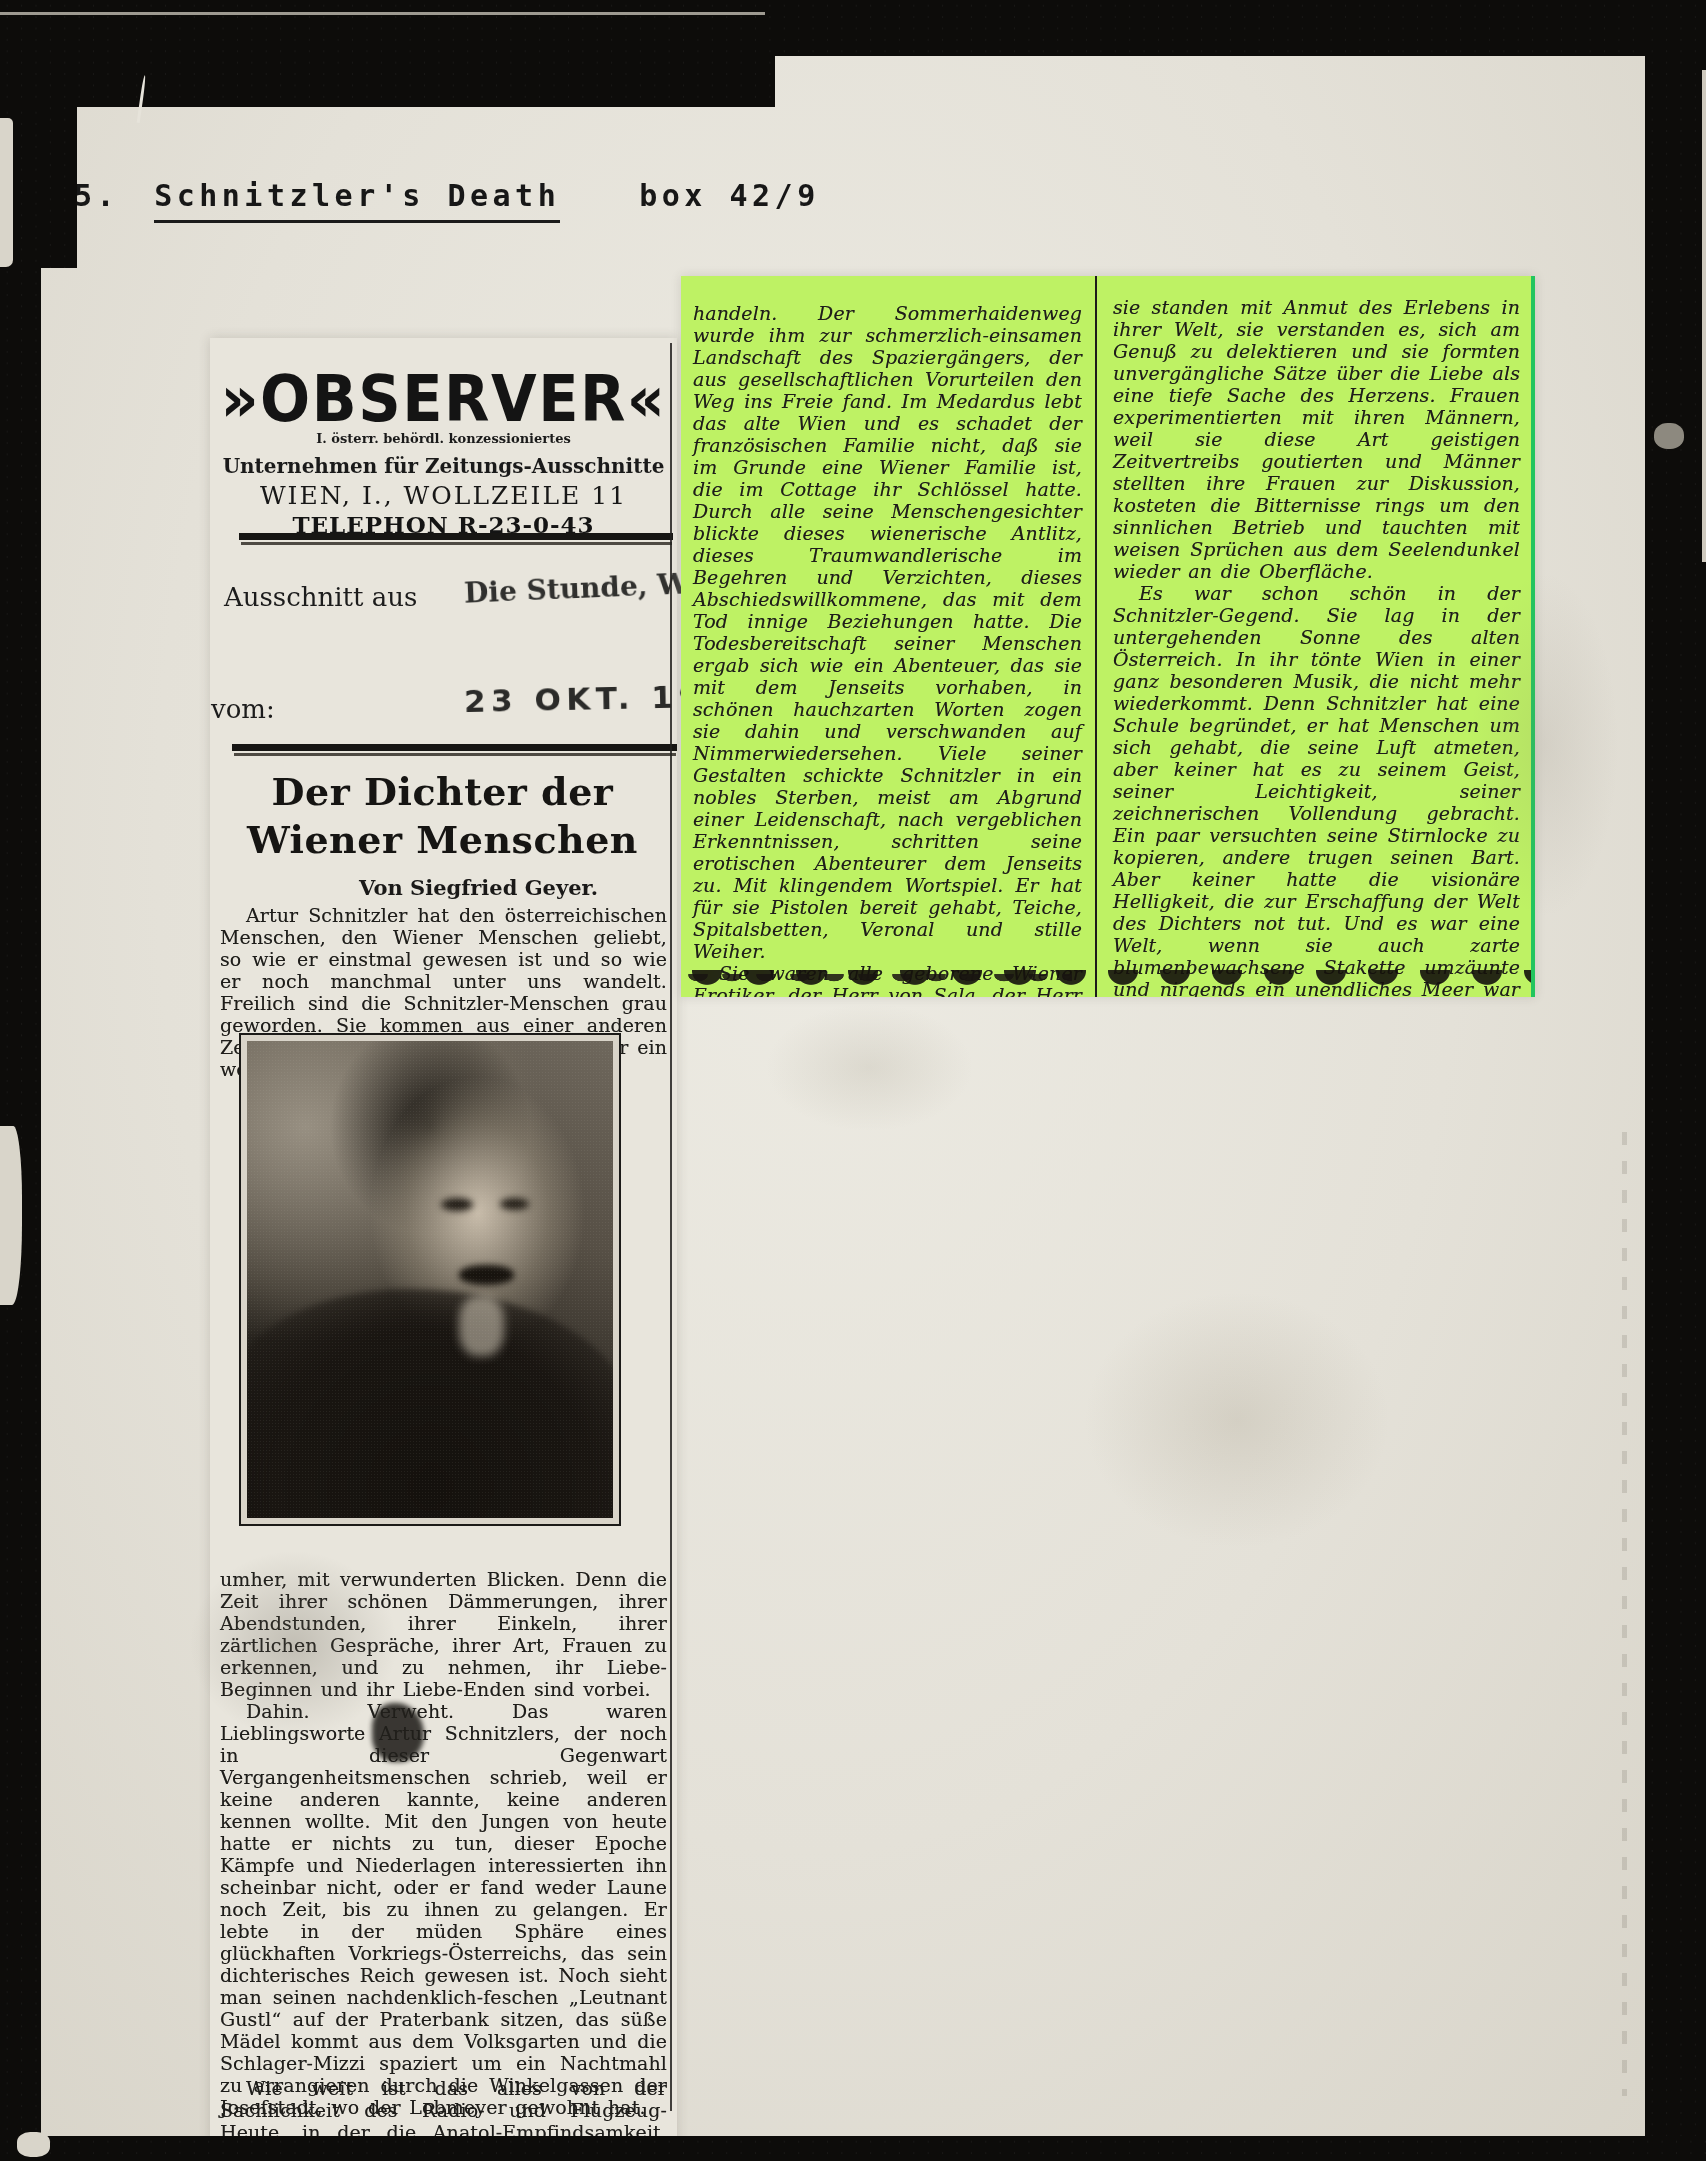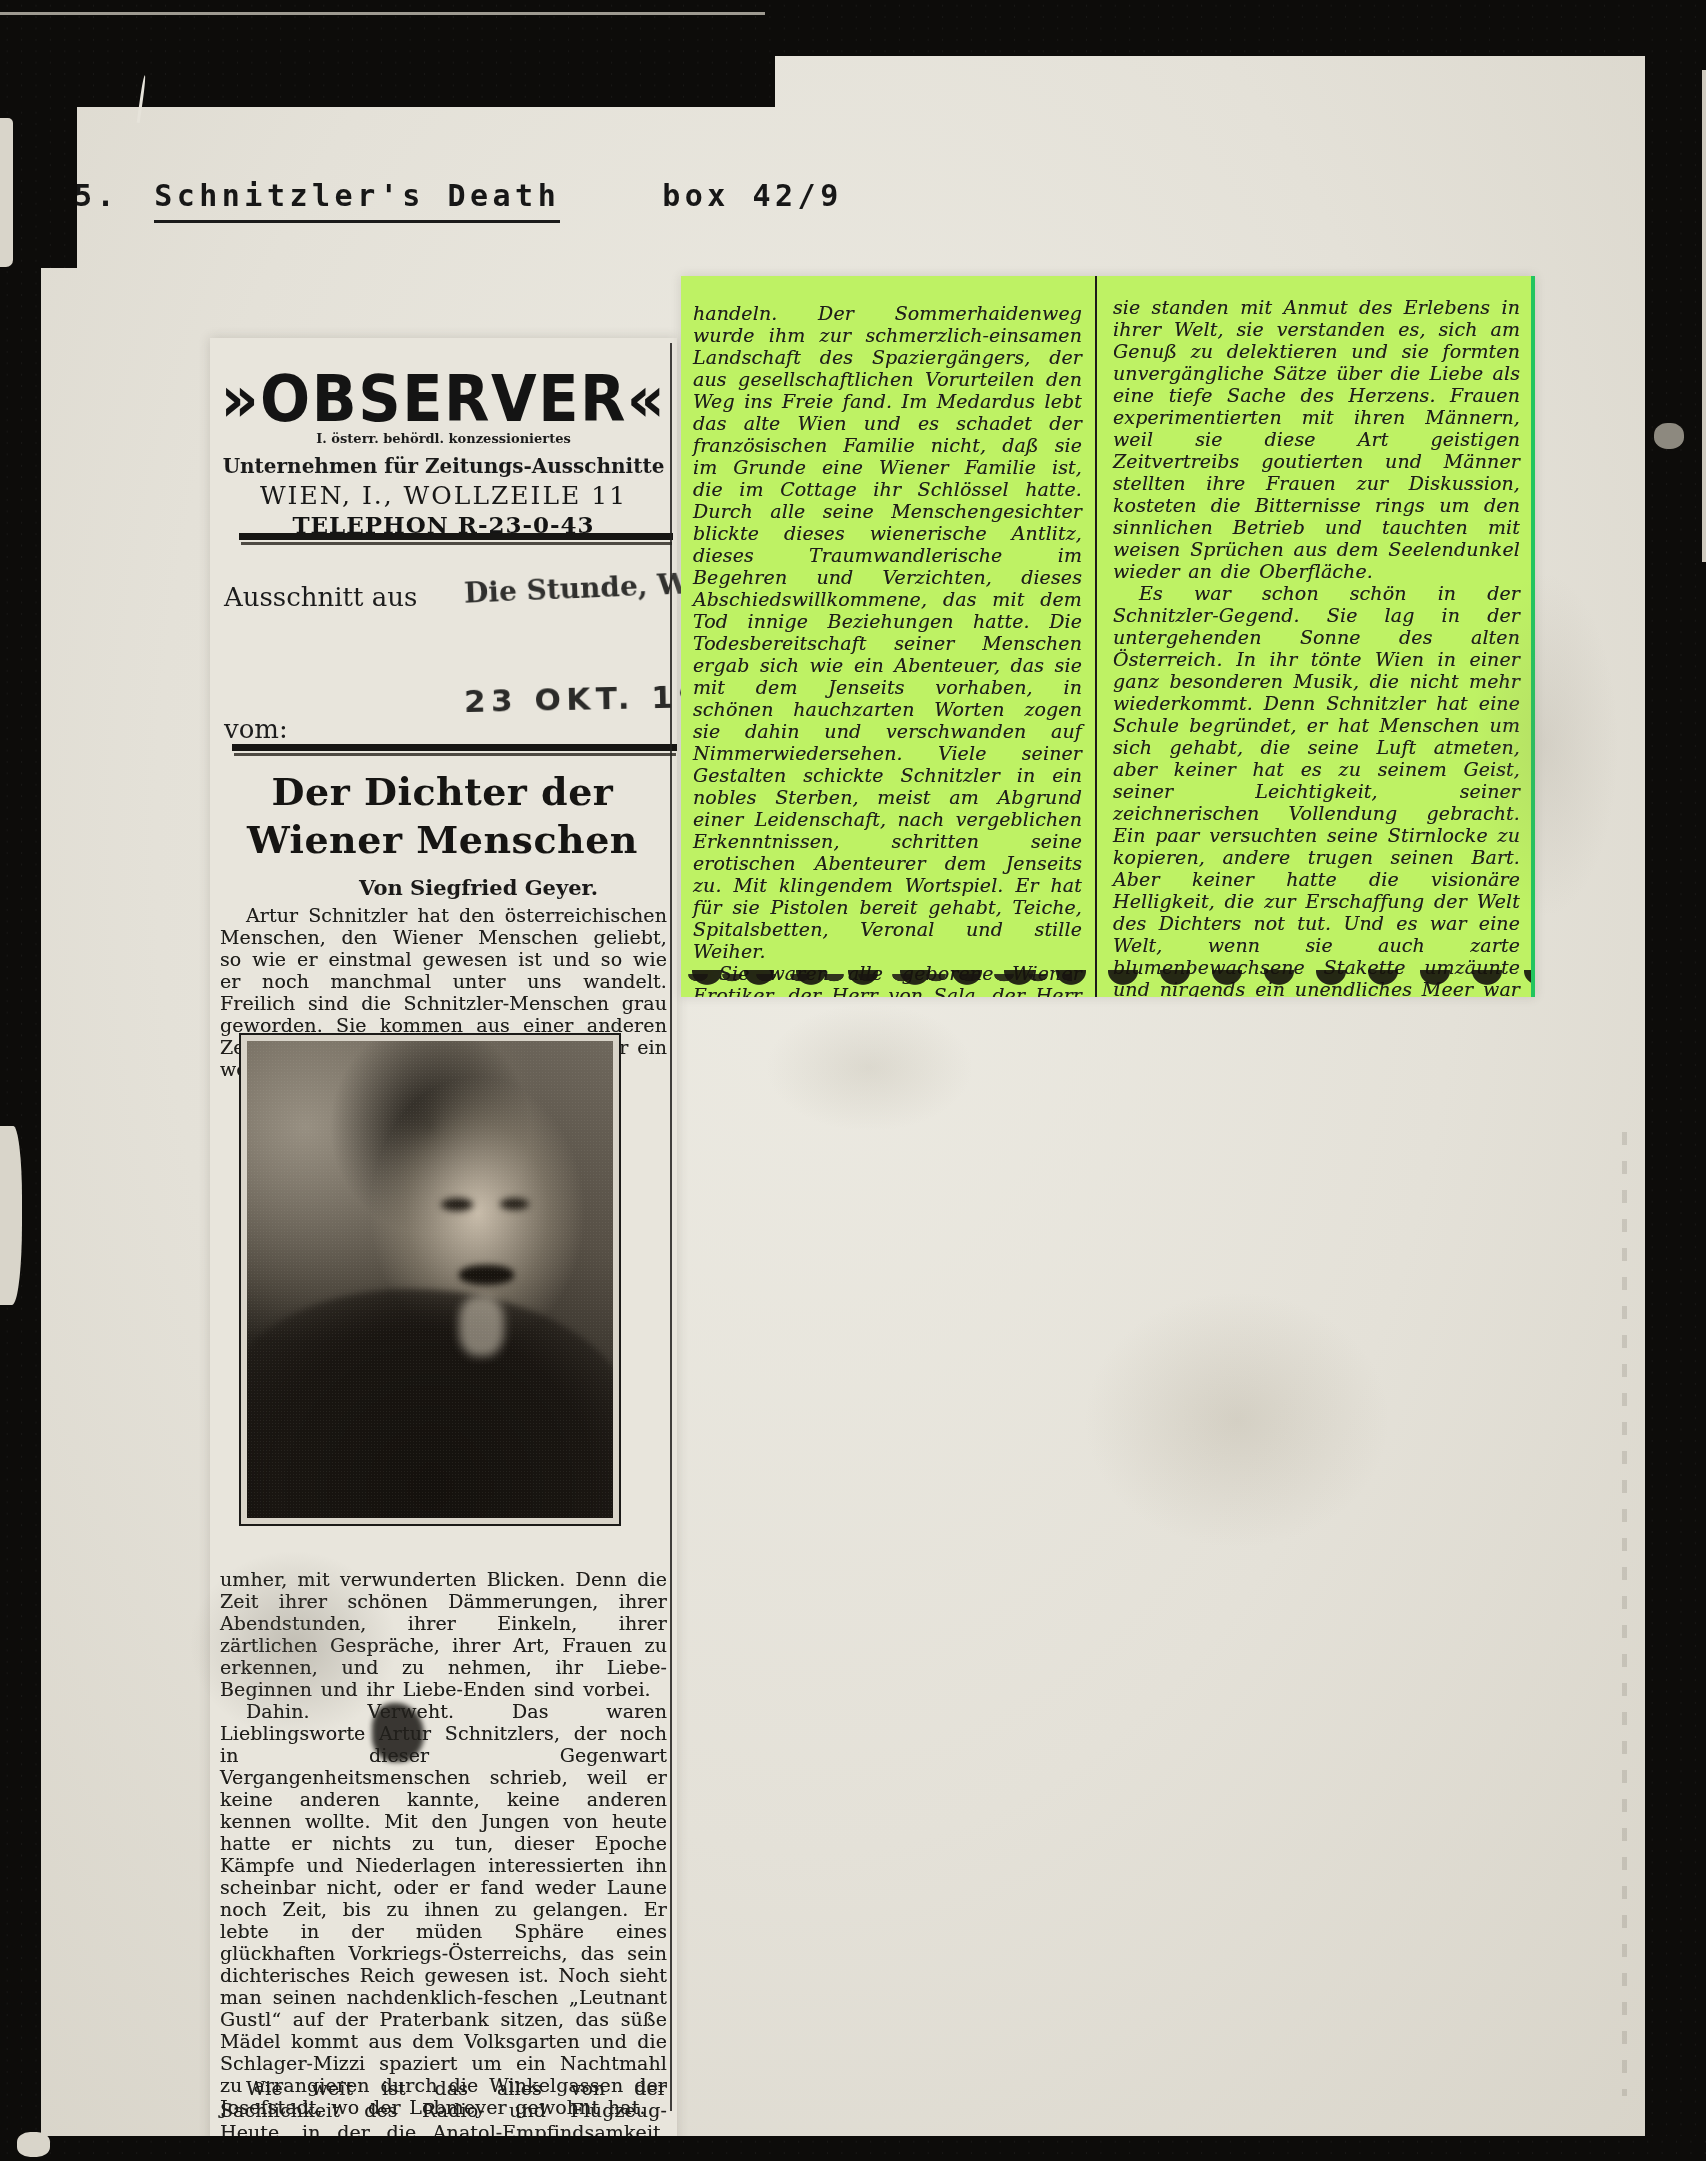--- a/index.html
+++ b/index.html
@@ -7,39 +7,39 @@
         font-family:"DejaVu Serif",serif;}
   
   .page{position:absolute;left:35px;top:44px;width:1613px;height:2096px;
         background:radial-gradient(ellipse at 48% 38%, #edebe3 0%, #e4e1d8 55%, #d8d4c9 100%);}
   
   .typed{position:absolute;left:74px;top:178px;display:flex;align-items:flex-start;
          font-family:"DejaVu Sans Mono",monospace;font-weight:bold;color:#171717;
          font-size:30px;letter-spacing:4.5px;white-space:nowrap;}
   .typed .num{margin-right:35px;}
   .typed .ttl{border-bottom:3.5px solid #1b1b1b;padding-bottom:7px;}
-  .typed .box{margin-left:102px;}
+  .typed .box{margin-left:79px;}
   
   .obs{position:absolute;left:210px;top:338px;width:467px;height:1824px;
        background:#e8e5dc;box-shadow:0 0 11px rgba(60,55,45,.18);}
   .obs *{position:absolute;}
   .obs-name{top:26px;left:0;width:100%;text-align:center;
             font-family:"DejaVu Sans",sans-serif;font-weight:bold;font-size:59px;
             letter-spacing:1.5px;color:#141414;transform:scaleY(1.08);}
   .obs-l1{top:93px;left:0;width:100%;text-align:center;font-weight:bold;font-size:13px;color:#1a1a1a;}
   .obs-l2{top:116px;left:0;width:100%;text-align:center;font-weight:bold;font-size:20px;color:#1a1a1a;}
   .obs-addr{top:143px;left:0;width:100%;text-align:center;font-size:25px;letter-spacing:2px;color:#171717;}
   .obs-phone{top:173px;left:0;width:100%;text-align:center;font-weight:bold;font-size:23px;letter-spacing:1px;color:#141414;}
   .rule{height:6.5px;background:#171614;}
   .rule::after{content:"";position:absolute;left:2px;right:1px;top:9.4px;height:2.5px;background:#4e4a43;}
   .rule-a{top:195px;left:29px;right:4px;}
   .rule-b{top:406px;left:22px;right:0px;}
   .lab{font-size:26px;color:#1c1c1c;}
   .clip-label{top:244px;left:14px;}
-  .date-label{top:356px;left:14px;margin-top:20px;}
+  .date-label{top:356px;left:1px;}
   .stamp{font-weight:bold;color:#30302e;filter:blur(0.7px);white-space:nowrap;}
   .stamp-src{top:233px;left:254px;font-size:28px;transform:rotate(-2.4deg);}
   .stamp-src::after{content:"";position:absolute;right:-6px;top:4px;width:74px;height:35px;
             background:linear-gradient(90deg,rgba(232,229,220,0) 0%,rgba(232,229,220,.65) 85%);}
   .stamp-date{top:342px;left:254px;font-family:"DejaVu Sans",sans-serif;font-size:31px;
             letter-spacing:5.5px;transform:rotate(-1.2deg);color:#2b2b29;}
   .headline{top:430px;left:3px;width:459px;text-align:center;font-weight:bold;
             font-size:38px;line-height:48px;color:#161513;letter-spacing:0.5px;}
   .byline{top:537px;left:0;width:465px;text-align:center;font-weight:bold;font-size:21px;color:#1a1918;margin-left:36px;}
   .news{font-size:19px;line-height:22px;color:#1e1d1a;text-align:justify;

